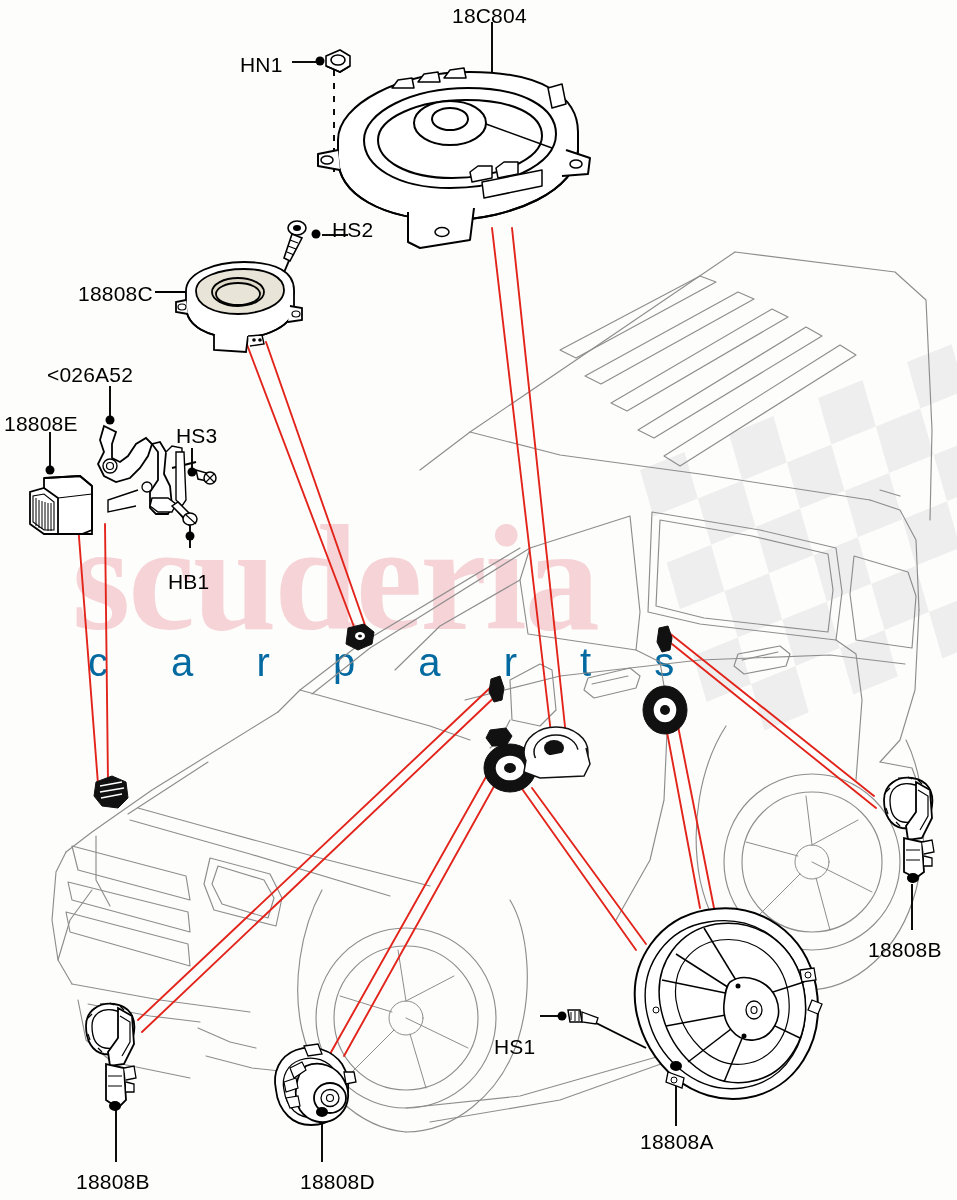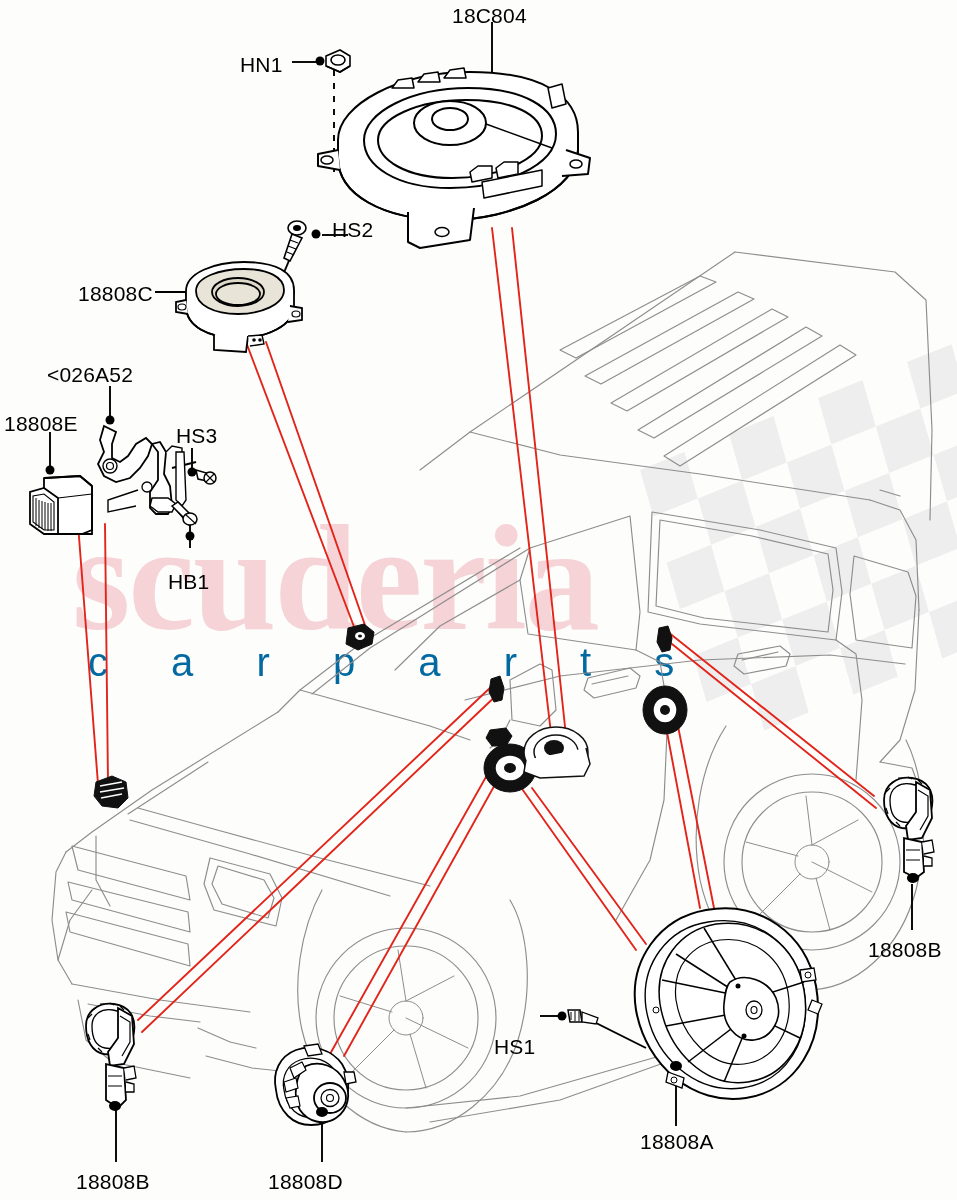--- a/index.html
+++ b/index.html
@@ -453,15 +453,15 @@
   <div class="lbl" style="left:332px;  top:218px;text-align:right;">HS2</div>
   <div class="lbl" style="left:78px;   top:282px;">18808C</div>
   <div class="lbl" style="left:47px;   top:363px;">&lt;026A52</div>
   <div class="lbl" style="left:4px;    top:412px;text-align:center;">18808E</div>
   <div class="lbl" style="left:176px;  top:424px;">HS3</div>
   <div class="lbl" style="left:168px;  top:570px;">HB1</div>
   <div class="lbl" style="left:868px;  top:938px;">18808B</div>
   <div class="lbl" style="left:494px;  top:1035px;">HS1</div>
   <div class="lbl" style="left:640px;  top:1130px;">18808A</div>
   <div class="lbl" style="left:76px;   top:1170px;">18808B</div>
-  <div class="lbl" style="left:268px;  top:1170px;">18808D</div>
+  <div class="lbl" style="left:300px;  top:1170px;">18808D</div>
 
 </div>
 
 </body></html>

